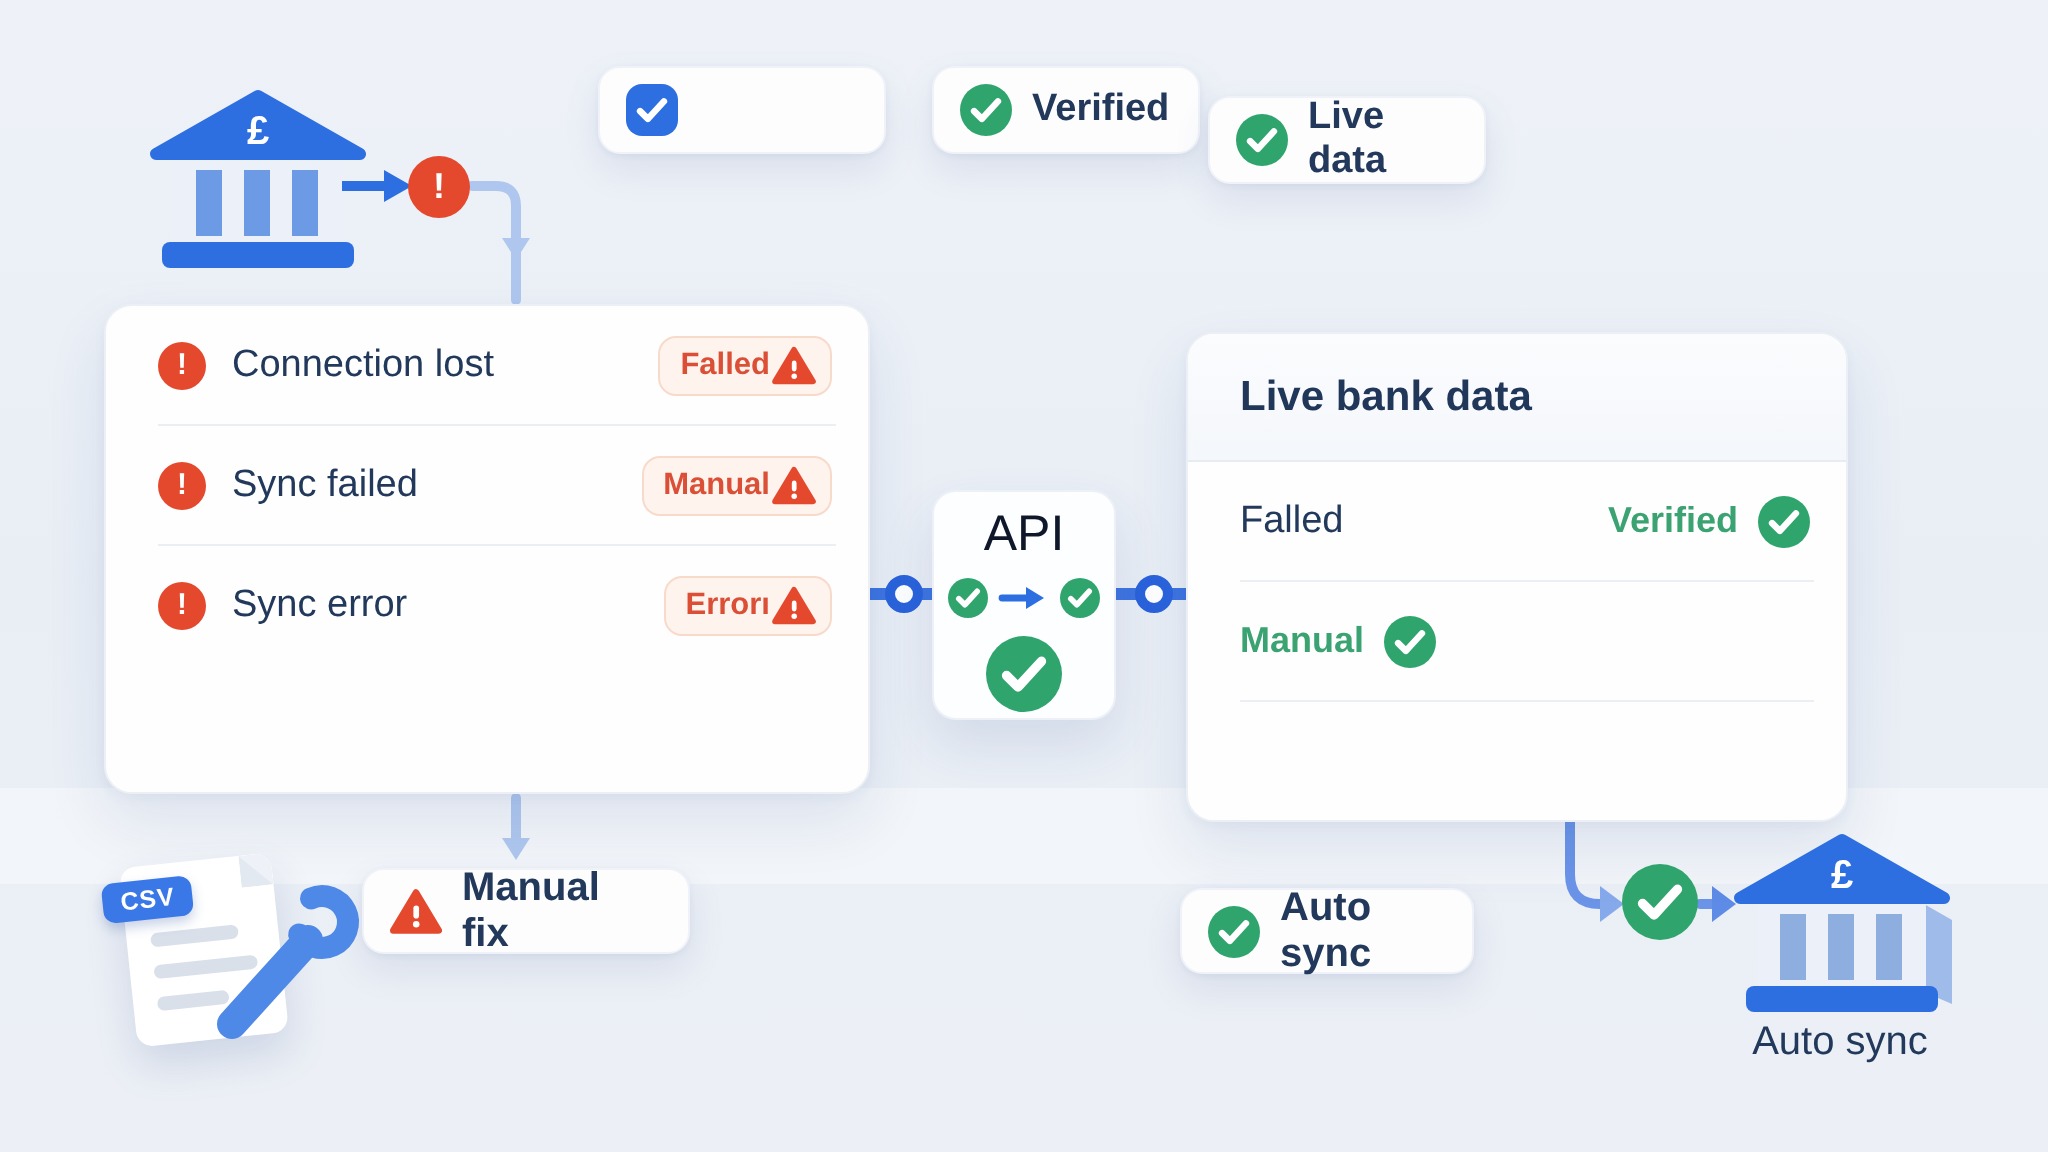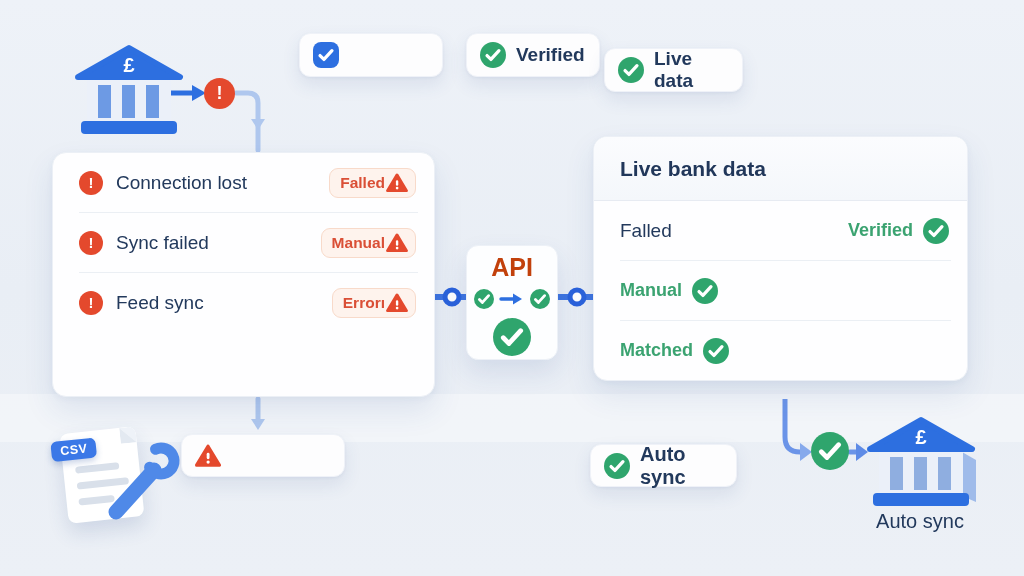--- a/index.html
+++ b/index.html
@@ -61,21 +61,21 @@
   }
   .ok-status{display:flex;align-items:center;gap:10px;color:#3BA371;font-size:18px;font-weight:600;}
 
   
   .api-box{
     position:absolute;left:466px;top:245px;width:92px;height:115px;z-index:2;
     background:#FDFEFF;border:1px solid #EDF1F7;border-radius:12px;
     box-shadow:0 12px 26px rgba(44,78,146,.12);display:flex;flex-direction:column;
     align-items:center;justify-content:flex-start;padding-top:9px;box-sizing:border-box;
   }
-  .api-label{font-size:25px;font-weight:700;color:#c2410c;line-height:1;}
+  .api-label{font-size:25px;font-weight:400;color:#0f172a;line-height:1;}
   .api-flow{display:flex;align-items:center;gap:5px;margin-top:9px;}
   .api-big-check{margin-top:9px;}
 
   
   .bank{position:absolute;z-index:3;}
   .caption{
     position:absolute;z-index:3;color:#22395C;font-size:20px;font-weight:500;text-align:center;
   }
 
   
@@ -193,21 +193,21 @@
                 <path d="M12 2 L22.5 19.5 H1.5 Z" fill="#E4492D" stroke="#E4492D" stroke-width="3" stroke-linejoin="round"></path>
                 <rect x="10.8" y="8" width="2.6" height="6" rx="1.3" fill="#fff"></rect>
                 <circle cx="12.1" cy="16.6" r="1.5" fill="#fff"></circle>
               </svg>
         </span>
       </span>
     </div>
     <div class="sep"></div>
     <div class="crow">
       <span class="bang sz24 ic-check" style="width:24px;height:24px;">!</span>
-      <span class="crow-label">Feed sync</span>
+      <span class="crow-label">Sync error</span>
       <span class="fail-badge">
         <span>Errorı</span>
         <span class="tri">
           <svg width="22" height="20" viewBox="0 0 24 22">
                 <path d="M12 2 L22.5 19.5 H1.5 Z" fill="#E4492D" stroke="#E4492D" stroke-width="3" stroke-linejoin="round"></path>
                 <rect x="10.8" y="8" width="2.6" height="6" rx="1.3" fill="#fff"></rect>
                 <circle cx="12.1" cy="16.6" r="1.5" fill="#fff"></circle>
               </svg>
         </span>
       </span>
@@ -235,21 +235,21 @@
           </svg>
     </span>
   </span>
   <span class="ic-check circle green sz38 api-big-check">
     <svg width="38" height="38" viewBox="0 0 24 24">
           <path d="M6.5 12.5l3.6 3.6L17.5 8" stroke="#fff" stroke-width="3" fill="none" stroke-linecap="round" stroke-linejoin="round"></path>
         </svg>
   </span>
 </div>
 
-<div class="card" style="left:593px;top:136px;width:375px;height:245px;">
+<div class="card" style="left:593px;top:166px;width:331px;height:245px;">
   <div class="card-header">
     <span class="card-title">Live bank data</span>
   </div>
   <div class="card-body">
     <div class="crow">
       <span class="crow-label">Falled</span>
       <span class="ok-status">
         <span>Verified</span>
         <span class="ic-check circle green sz26">
           <svg width="26" height="26" viewBox="0 0 24 24">
@@ -264,28 +264,20 @@
         <span>Manual</span>
         <span class="ic-check circle green sz26">
           <svg width="26" height="26" viewBox="0 0 24 24">
                 <path d="M6.5 12.5l3.6 3.6L17.5 8" stroke="#fff" stroke-width="3" fill="none" stroke-linecap="round" stroke-linejoin="round"></path>
               </svg>
         </span>
       </span>
     </div>
     <div class="sep"></div>
     <div class="crow">
-      <span class="ok-status">
-        <span>Matched</span>
-        <span class="ic-check circle green sz26">
-          <svg width="26" height="26" viewBox="0 0 24 24">
-                <path d="M6.5 12.5l3.6 3.6L17.5 8" stroke="#fff" stroke-width="3" fill="none" stroke-linecap="round" stroke-linejoin="round"></path>
-              </svg>
-        </span>
-      </span>
     </div>
   </div>
 </div>
 
 <div class="doc">
   <span class="fold"></span>
   <span class="dl dl1"></span>
   <span class="dl dl2"></span>
   <span class="dl dl3"></span>
   <span class="csv-chip">CSV</span>
@@ -296,20 +288,21 @@
 </svg>
 
 <div class="pill" style="left:181px;top:434px;width:164px;height:43px;font-size:20px;">
   <span class="tri">
     <svg width="26" height="24" viewBox="0 0 24 22">
           <path d="M12 2 L22.5 19.5 H1.5 Z" fill="#E4492D" stroke="#E4492D" stroke-width="3" stroke-linejoin="round"></path>
           <rect x="10.8" y="8" width="2.6" height="6" rx="1.3" fill="#fff"></rect>
           <circle cx="12.1" cy="16.6" r="1.5" fill="#fff"></circle>
         </svg>
   </span>
+  <span>Manual fix</span>
 </div>
 
 <div class="pill" style="left:590px;top:444px;width:147px;height:43px;font-size:20px;">
   <span class="ic-check circle green sz26">
     <svg width="26" height="26" viewBox="0 0 24 24">
           <path d="M6.5 12.5l3.6 3.6L17.5 8" stroke="#fff" stroke-width="3" fill="none" stroke-linecap="round" stroke-linejoin="round"></path>
         </svg>
   </span>
   <span>Auto sync</span>
 </div>

